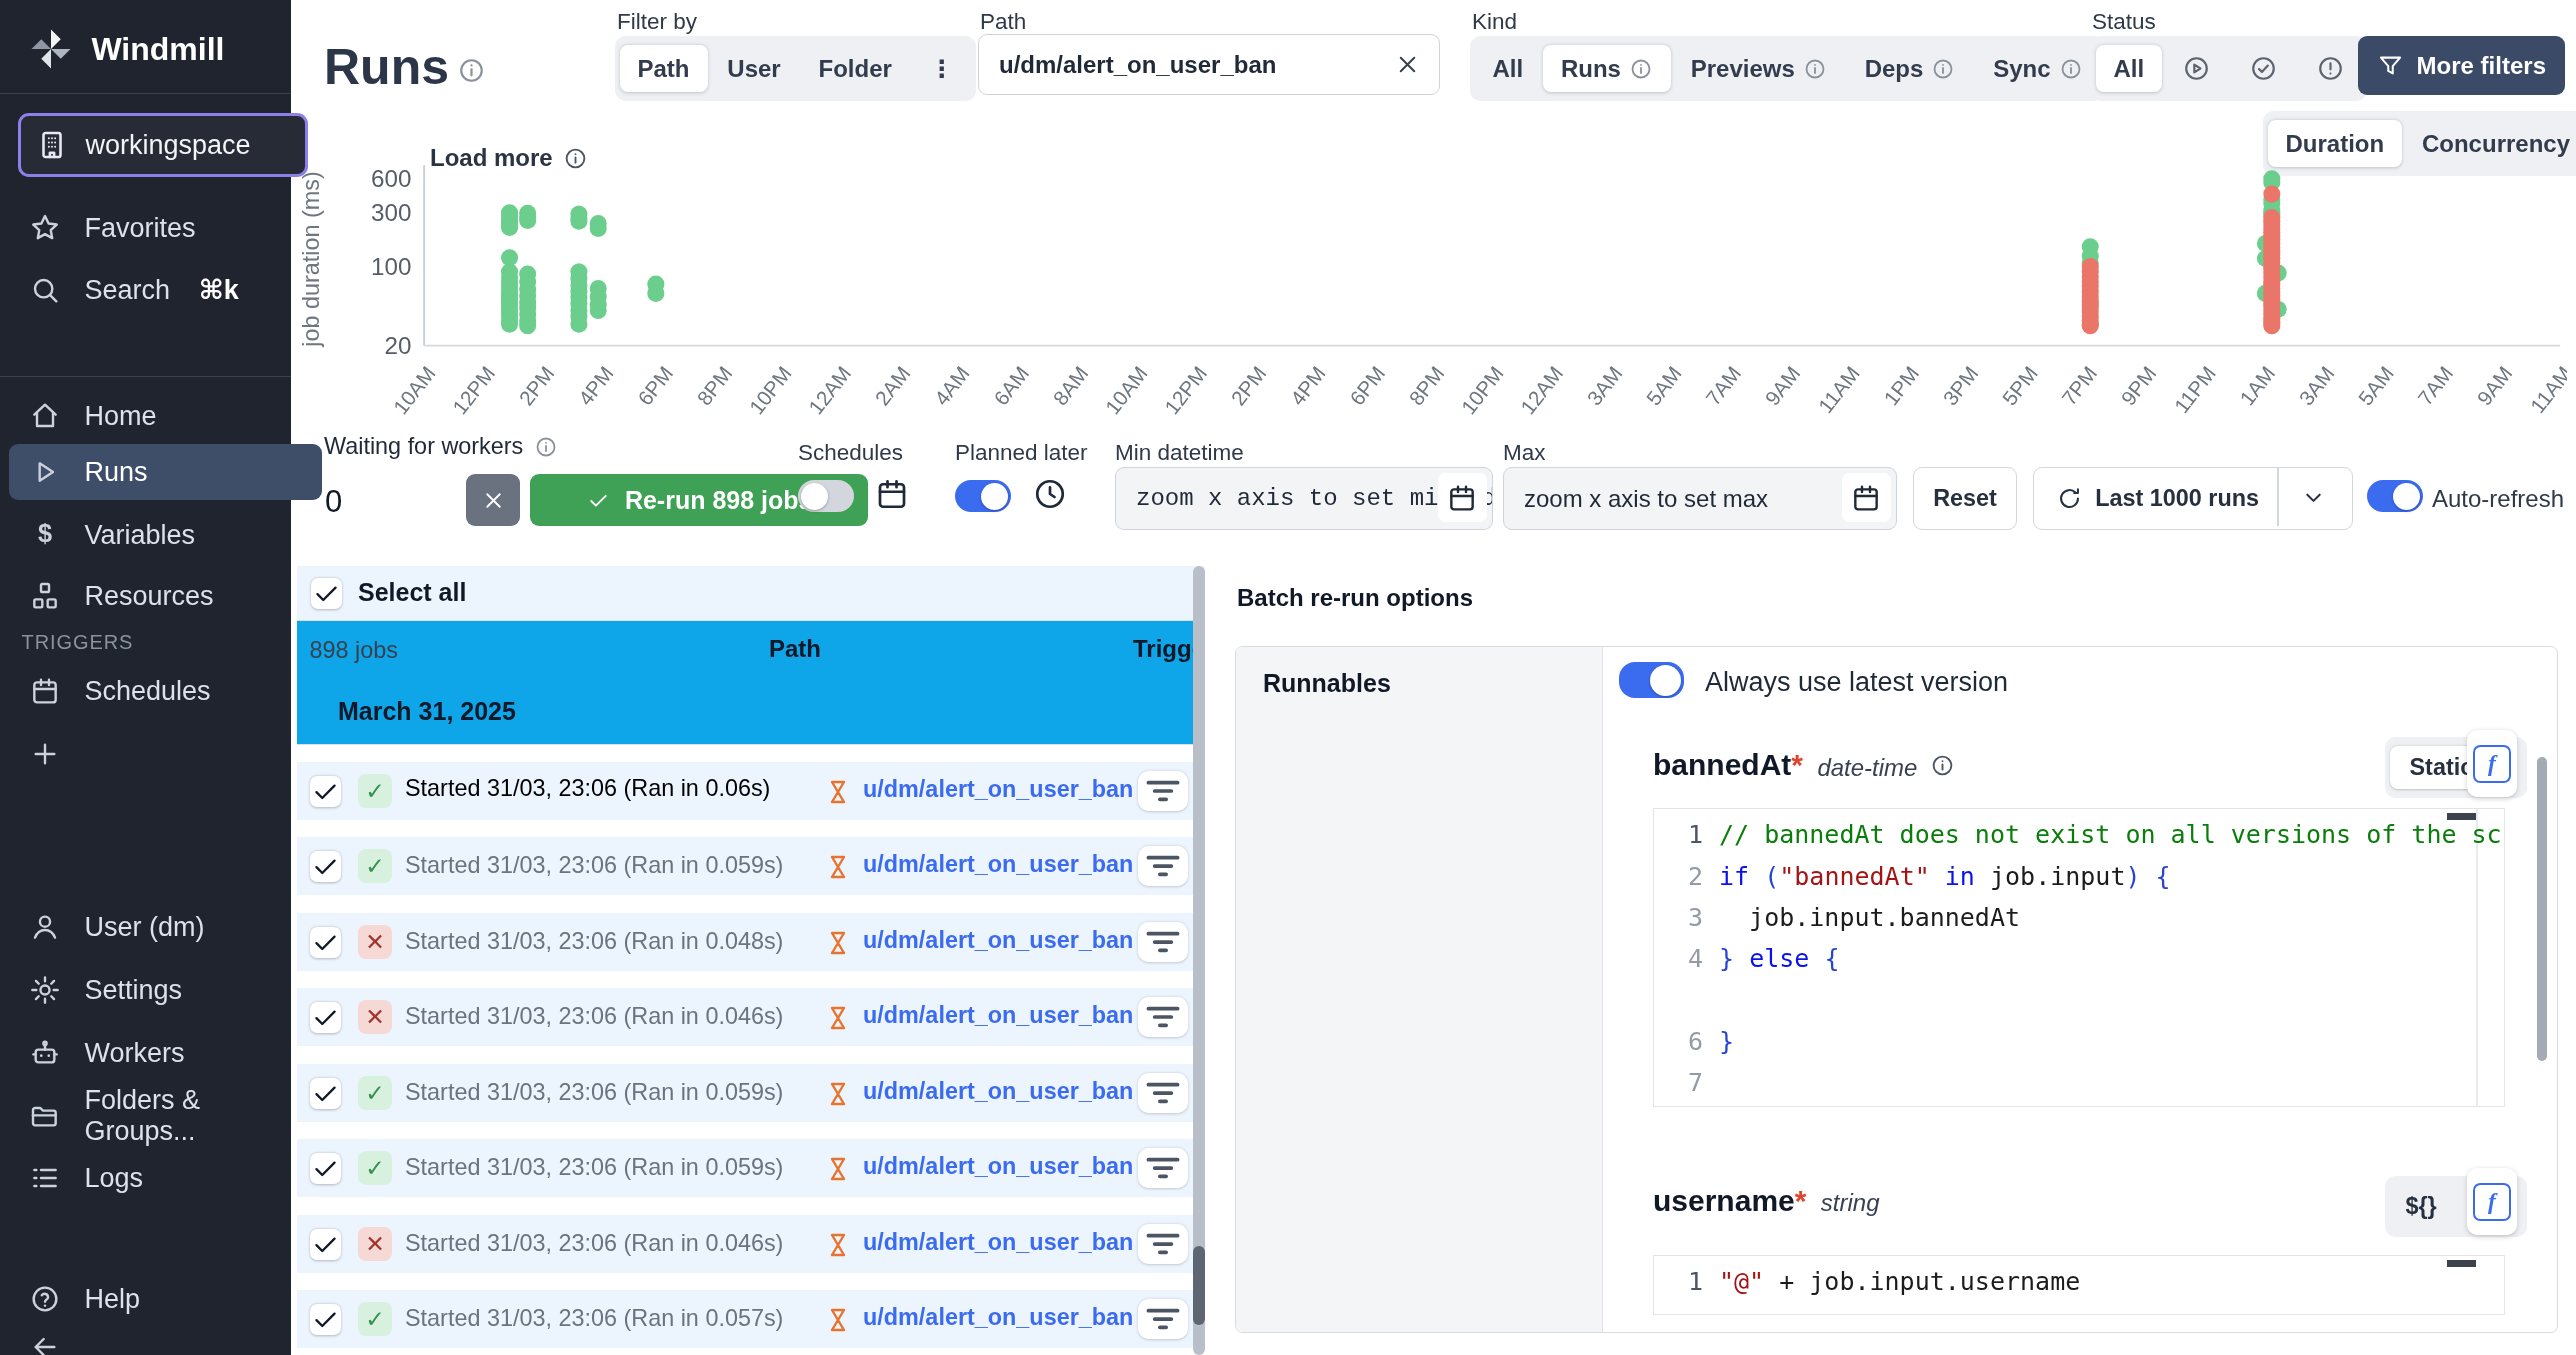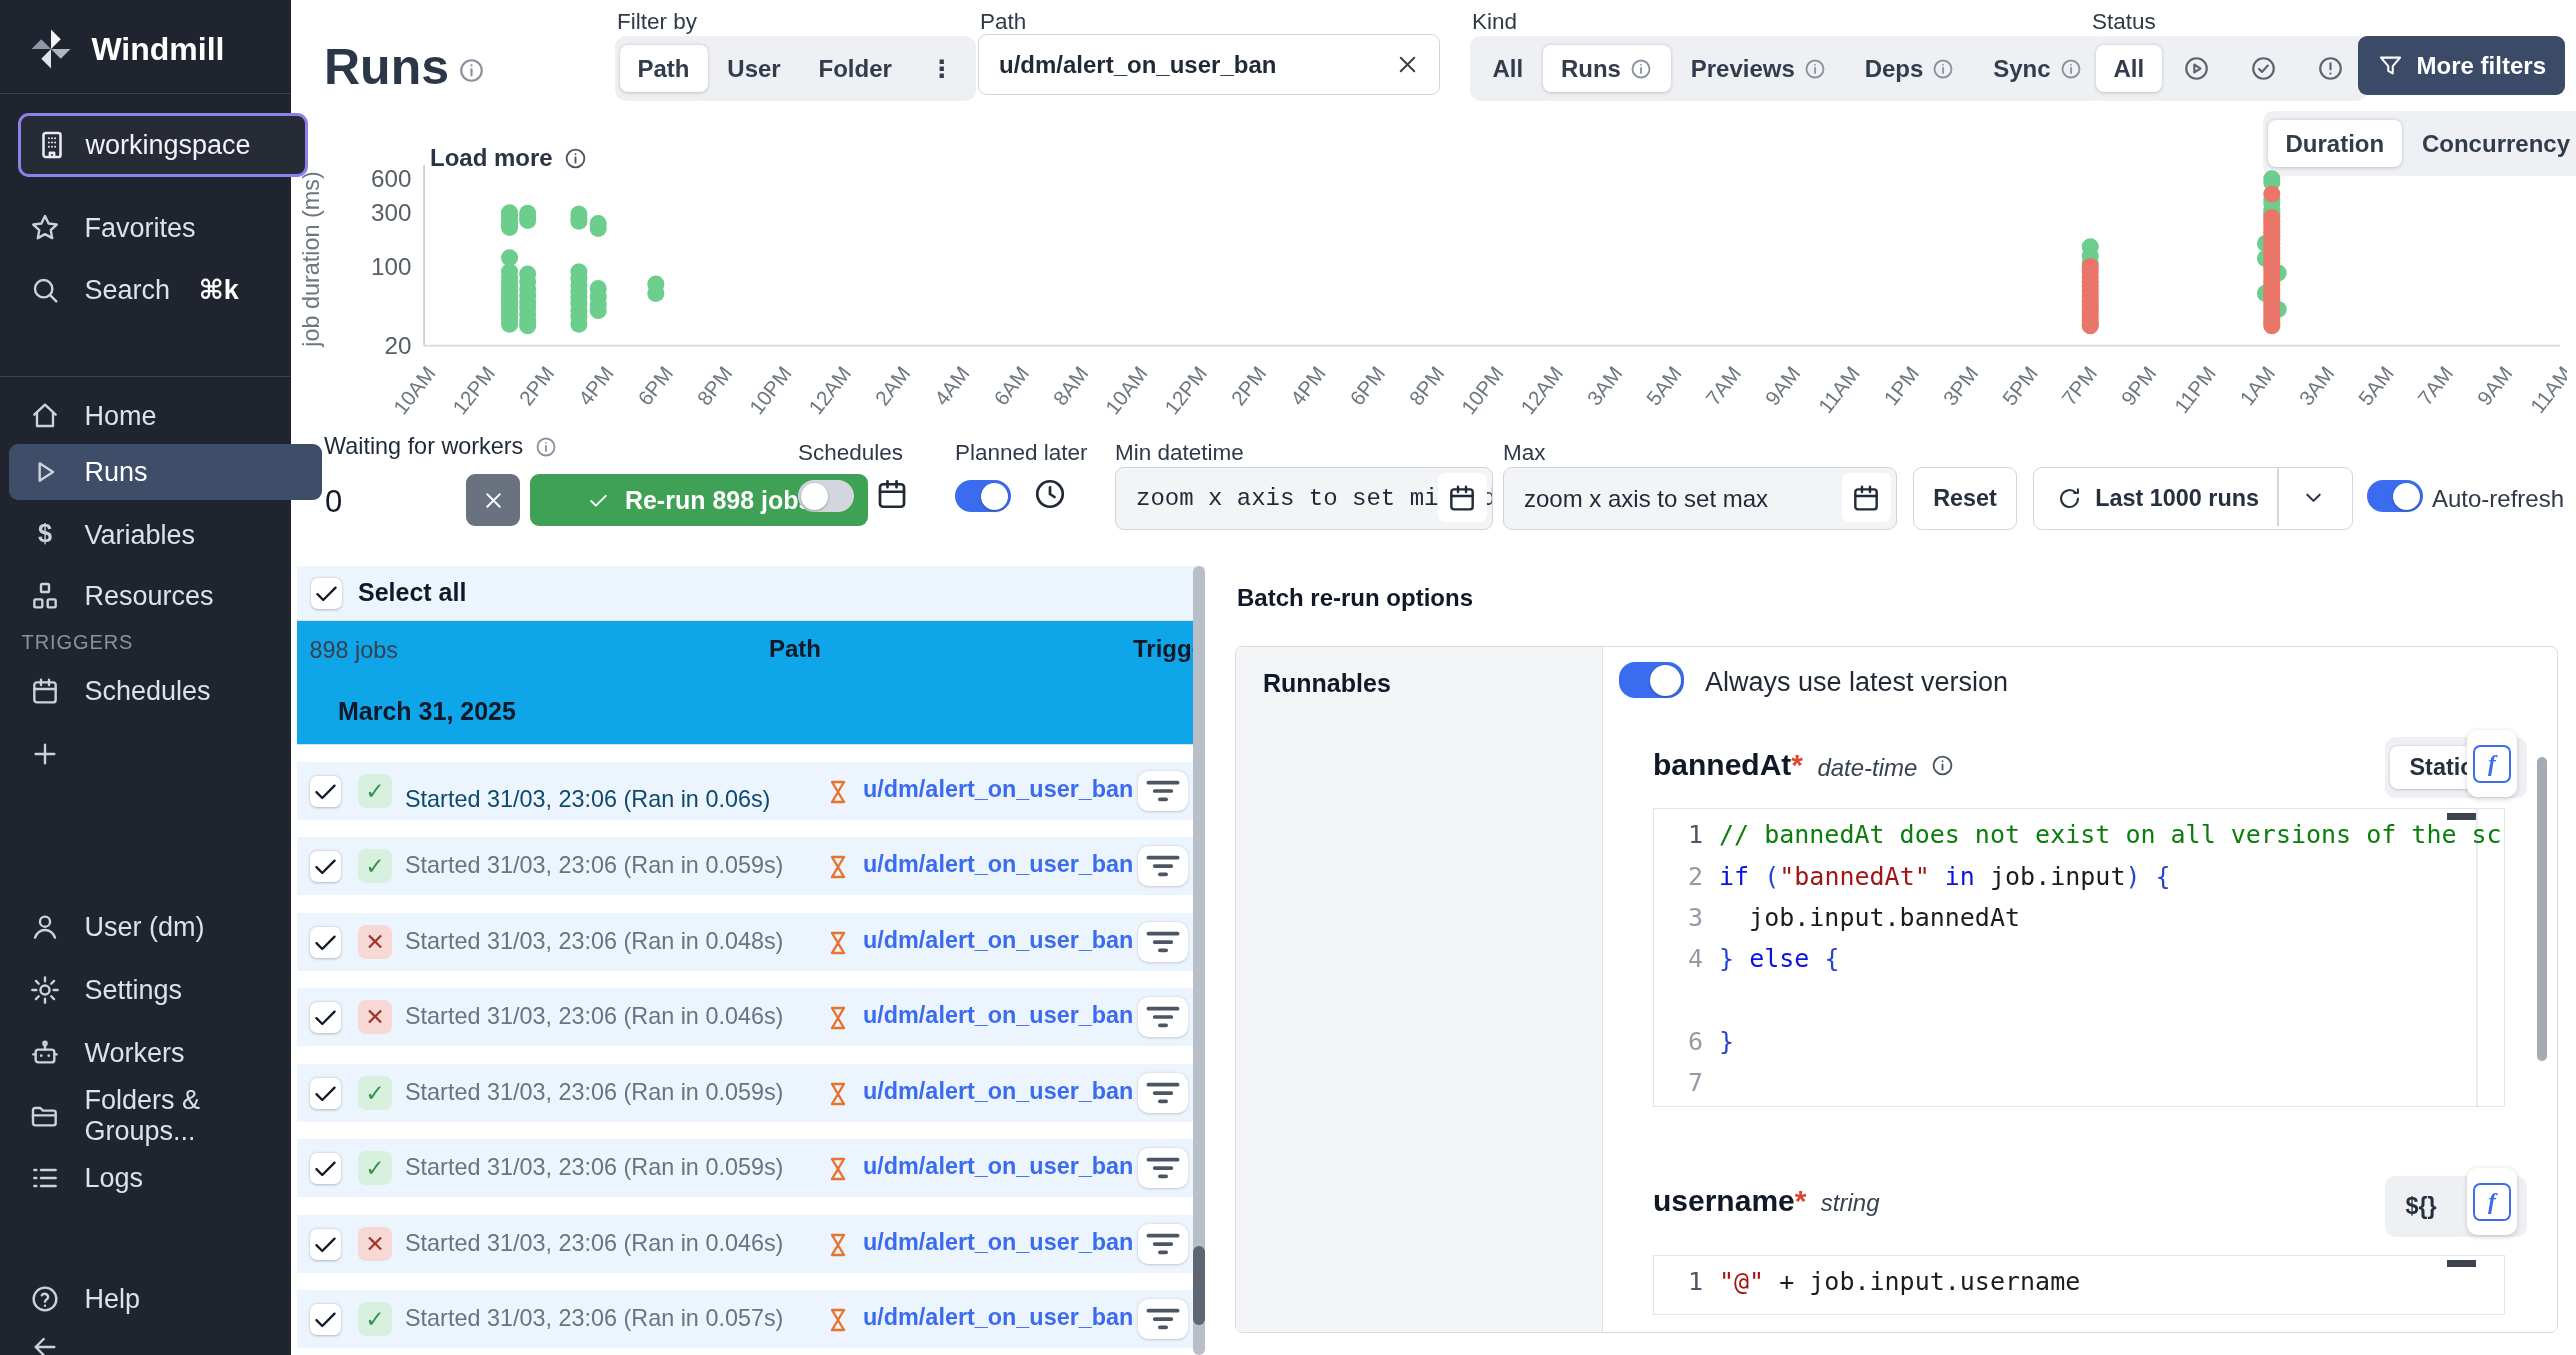--- a/index.html
+++ b/index.html
@@ -730,21 +730,21 @@
       <span class="abs" style="left:41px;top:16px;font-size:25px;font-weight:bold;color:#111827;">March 31, 2025</span>
     </div>
     <div id="rows">
         <div class="row-sel" style="top:196px;height:58px;">
       <span class="checkbox" style="left:12.6px;top:13.5px;">
             <svg viewBox="0 0 24 24" fill="none" stroke="currentColor" stroke-width="1.8" stroke-linecap="round" stroke-linejoin="round">
               <path d="M5 12.5l4.5 4.5L19 7.5"></path>
             </svg>
           </span>
       <span class="chip ok" style="left:61px;top:11.7px;">✓</span>
-      <span class="abs" style="left:108px;top:24px;font-size:23.4px;color:#0c4a6e;white-space:nowrap;">Started 31/03, 23:06 (Ran in 0.06s)</span>
+      <span class="abs" style="left:108px;top:13px;font-size:23.4px;color:#000000;white-space:nowrap;">Started 31/03, 23:06 (Ran in 0.06s)</span>
       <span class="abs icn" style="left:525px;top:13.5px;font-size:32px;color:#e8732c;">
             <svg viewBox="0 0 24 24" fill="none" stroke="currentColor" stroke-width="1.8" stroke-linecap="round" stroke-linejoin="round">
               <path d="M7.5 4.5h9l-4.5 7.5zM7.5 19.5h9l-4.5-7.5z"></path>
             </svg>
           </span>
       <span class="runlink" style="left:566px;top:14.4px;">u/dm/alert_on_user_ban</span>
       <span class="rowpill" style="left:841px;top:9px;">
             <svg viewBox="0 0 24 24" fill="none" stroke="currentColor" stroke-width="1.8" stroke-linecap="round" stroke-linejoin="round">
               <path d="M5 8h14M8 12h8M10.5 16h3"></path>
             </svg>

